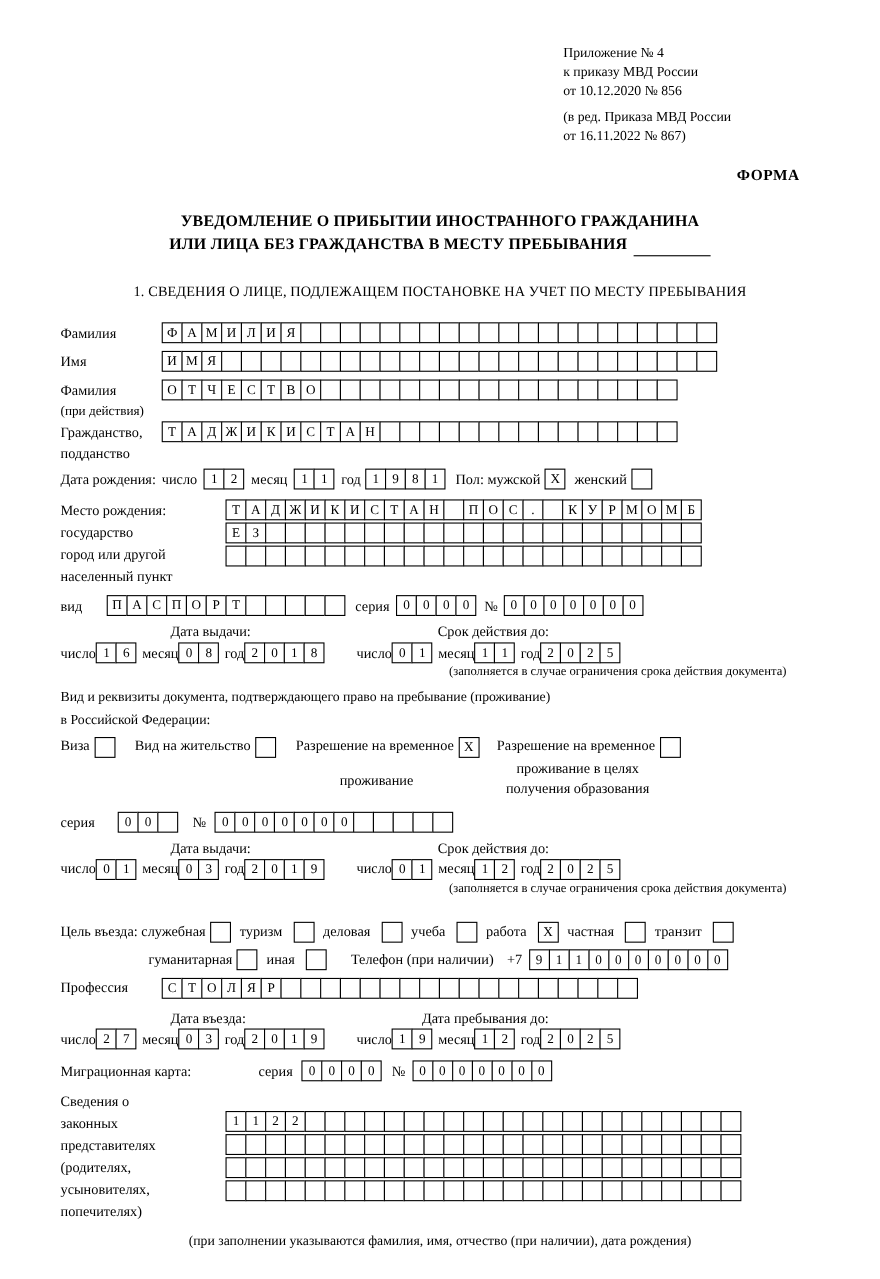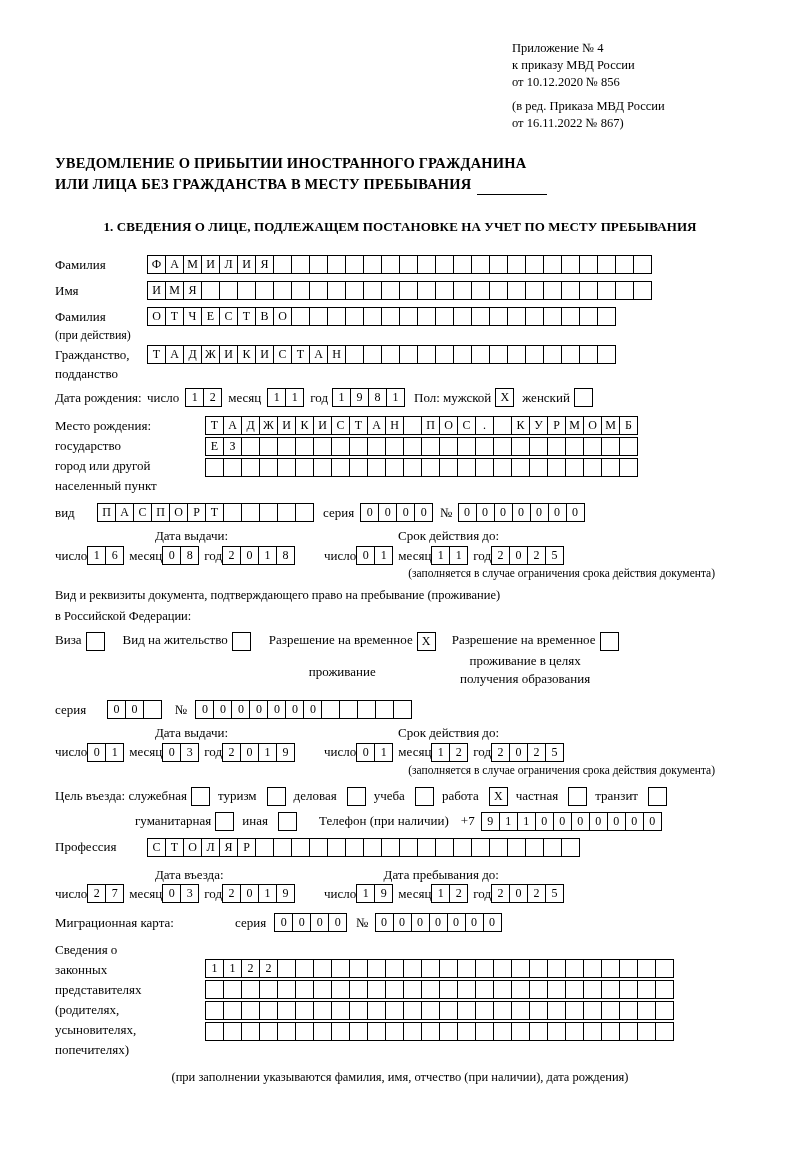--- a/index.html
+++ b/index.html
@@ -30,37 +30,37 @@
   .forma{
     text-align:right;
     font-weight:bold;
     font-size:14px;
     letter-spacing:.5px;
     margin-top:22px;
     margin-right:18px;
   }
   .title{
     margin-top:22px;
-    text-align:left;
+    text-align:center;
     font-weight:bold;
     font-size:14.5px;
     line-height:1.45;
     letter-spacing:.2px;
   }
   .title .ul{
     display:inline-block;
     width:70px;
     border-bottom:1px solid #000;
     vertical-align:bottom;
     height:13px;
   }
   .section-title{
     margin-top:24px;
     text-align:center;
-    font-weight:bold;
+    font-weight:normal;
     font-size:13px;
     letter-spacing:.1px;
   }
   
   .row{
     display:flex;
     align-items:center;
     margin-top:7px;
     font-size:13px;
     line-height:1.2;
@@ -122,20 +122,21 @@
 
   <div class="hdr">
     <div>Приложение № 4</div>
     <div>к приказу МВД России</div>
     <div>от 10.12.2020 № 856</div>
     <div class="gap"></div>
     <div>(в ред. Приказа МВД России</div>
     <div>от 16.11.2022 № 867)</div>
   </div>
 
+  <div class="forma">ФОРМА</div>
 
   <div class="title">
     <div>УВЕДОМЛЕНИЕ О ПРИБЫТИИ ИНОСТРАННОГО ГРАЖДАНИНА</div>
     <div><span>ИЛИ ЛИЦА БЕЗ ГРАЖДАНСТВА В МЕСТУ ПРЕБЫВАНИЯ</span><span class="dash"></span><span class="ul"></span></div>
   </div>
 
   <div class="section-title">1. СВЕДЕНИЯ О ЛИЦЕ, ПОДЛЕЖАЩЕМ ПОСТАНОВКЕ НА УЧЕТ ПО МЕСТУ ПРЕБЫВАНИЯ</div>
 
   <div class="row" style="margin-top:20px;">
     <div class="lbl w90">Фамилия</div>
@@ -557,21 +558,21 @@
     <div class="lbl" style="margin-left:6px;">год</div>
     <div class="boxes" id="pm-vyear">
         <div class="bx sm">2</div>
         <div class="bx sm">0</div>
         <div class="bx sm">2</div>
         <div class="bx sm">5</div>
       </div>
   </div>
   <div class="note">(заполняется в случае ограничения срока действия документа)</div>
 
-  <div class="row" style="margin-top:11px;">
+  <div class="row" style="margin-top:24px;">
     <div class="lbl">Цель въезда: служебная</div>
     <div class="bx chk" id="p-0"></div>
     <div class="lbl label-inline">туризм</div>
     <div class="bx chk" id="p-1"></div>
     <div class="lbl label-inline">деловая</div>
     <div class="bx chk" id="p-2"></div>
     <div class="lbl label-inline">учеба</div>
     <div class="bx chk" id="p-3"></div>
     <div class="lbl label-inline">работа</div>
     <div class="bx chk" id="p-4">X</div>

